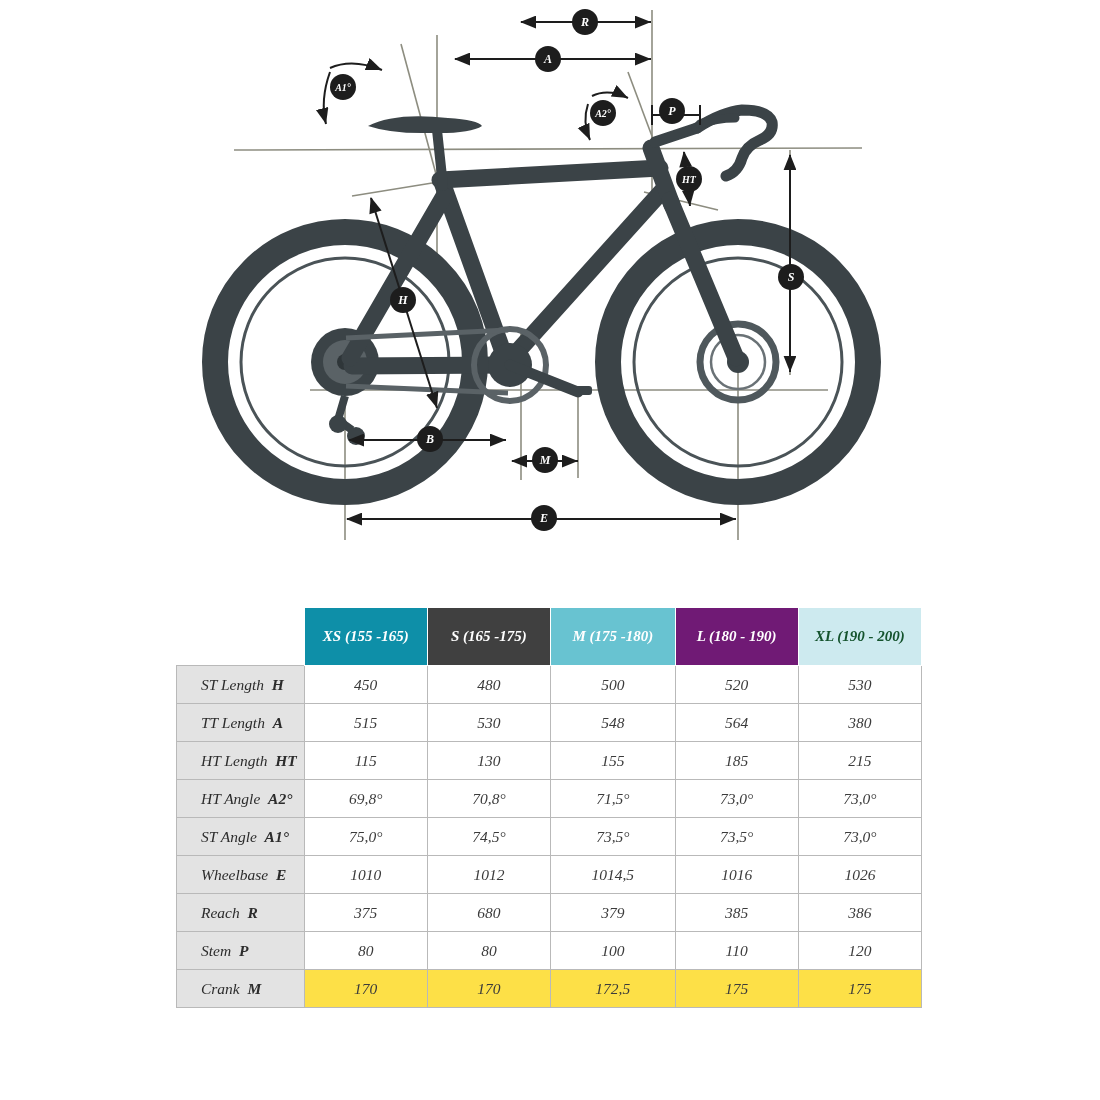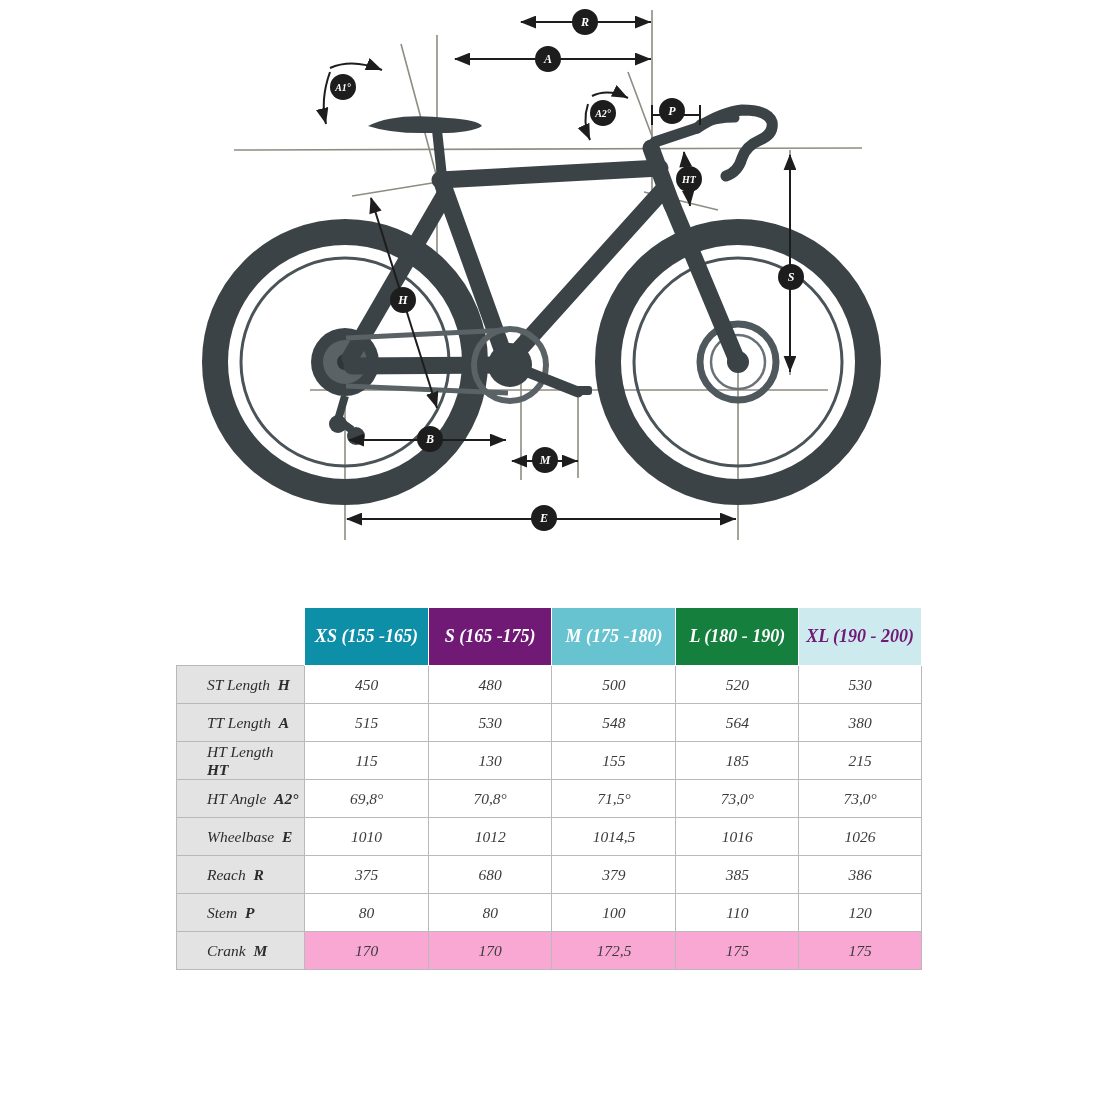--- a/index.html
+++ b/index.html
@@ -50,43 +50,43 @@
     text-align: center;
     vertical-align: middle;
     font-style: italic;
     font-size: 15.5px;
     color: #3b3b3b;
     padding: 0 4px;
   }
   #geo-table thead th {
     height: 58px;
     color: #ffffff;
-    font-size: 18px;
+    font-size: 15px;
     font-style: italic;
     border: 1px solid #ffffff;
   }
   #geo-table thead th.corner {
     background: #ffffff;
     border: none;
   }
   #geo-table tbody td.rowlabel {
     background: #e3e3e3;
     text-align: left;
-    padding-left: 30px;
+    padding-left: 24px;
     color: #2c2c2c;
     font-size: 15.5px;
     font-style: italic;
     width: 132px;
   }
   #geo-table tbody td.rowlabel b {
     font-style: italic;
     font-weight: bold;
   }
   #geo-table tbody td.val { background: #ffffff; width: 136px; }
-  #geo-table tbody tr.alt td.val { background: #f9a8d4; }
+  #geo-table tbody tr.alt td.val { background: #fde047; }
 </style>
 </head>
 <body>
 
 <div id="page">
 
   <div id="diagram">
     <svg width="1100" height="580" viewBox="0 0 1100 580">
       <defs>
         <marker id="arrow" markerWidth="9" markerHeight="9" refX="8" refY="3.2" orient="auto">
@@ -225,24 +225,24 @@
     <div class="dim-badge" style="left:417px; top:426px;">B</div>
     <div class="dim-badge" style="left:532px; top:447px;">M</div>
     <div class="dim-badge" style="left:531px; top:505px;">E</div>
   </div>
 
   <table id="geo-table">
     <thead>
       <tr>
         <th class="corner"></th>
         <th style="background:#0e8fa8;">XS (155 -165)</th>
-        <th style="background:#701a75;margin-left:32px;">S (165 -175)</th>
+        <th style="background:#404040;margin-left:32px;">S (165 -175)</th>
         <th style="background:#68c3d1;">M (175 -180)</th>
-        <th style="background:#15803d;">L (180 - 190)</th>
-        <th style="background:#cdeaef; color:#701a75;">XL (190 - 200)</th>
+        <th style="background:#701a75;">L (180 - 190)</th>
+        <th style="background:#cdeaef; color:#14532d;">XL (190 - 200)</th>
       </tr>
     </thead>
     <tbody>
       <tr>
         <td class="rowlabel"><span>ST Length</span>&nbsp; <b>H</b></td>
         <td class="val">450</td>
         <td class="val">480</td>
         <td class="val">500</td>
         <td class="val">520</td>
         <td class="val">530</td>
@@ -262,20 +262,28 @@
         <td class="val">155</td>
         <td class="val">185</td>
         <td class="val">215</td>
       </tr>
       <tr>
         <td class="rowlabel"><span>HT Angle</span>&nbsp; <b>A2°</b></td>
         <td class="val">69,8°</td>
         <td class="val">70,8°</td>
         <td class="val">71,5°</td>
         <td class="val">73,0°</td>
+        <td class="val">73,0°</td>
+      </tr>
+      <tr>
+        <td class="rowlabel"><span>ST Angle</span>&nbsp; <b>A1°</b></td>
+        <td class="val">75,0°</td>
+        <td class="val">74,5°</td>
+        <td class="val">73,5°</td>
+        <td class="val">73,5°</td>
         <td class="val">73,0°</td>
       </tr>
       <tr>
         <td class="rowlabel"><span>Wheelbase</span>&nbsp; <b>E</b></td>
         <td class="val">1010</td>
         <td class="val">1012</td>
         <td class="val">1014,5</td>
         <td class="val">1016</td>
         <td class="val">1026</td>
       </tr>

